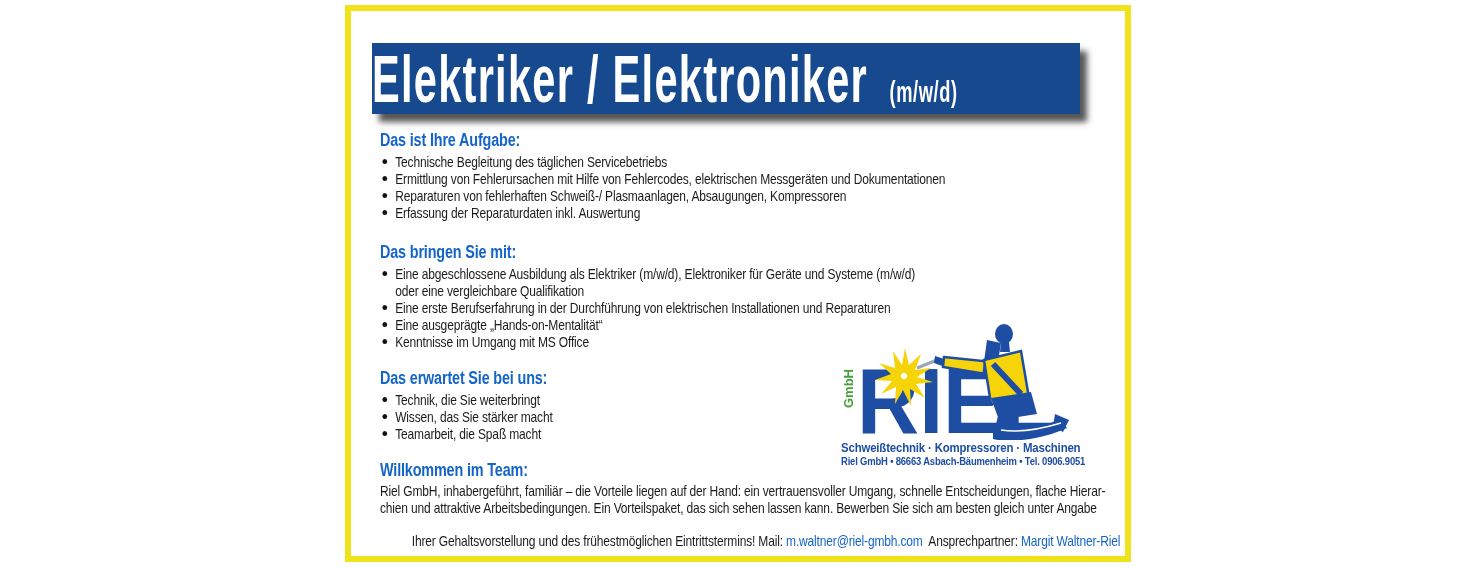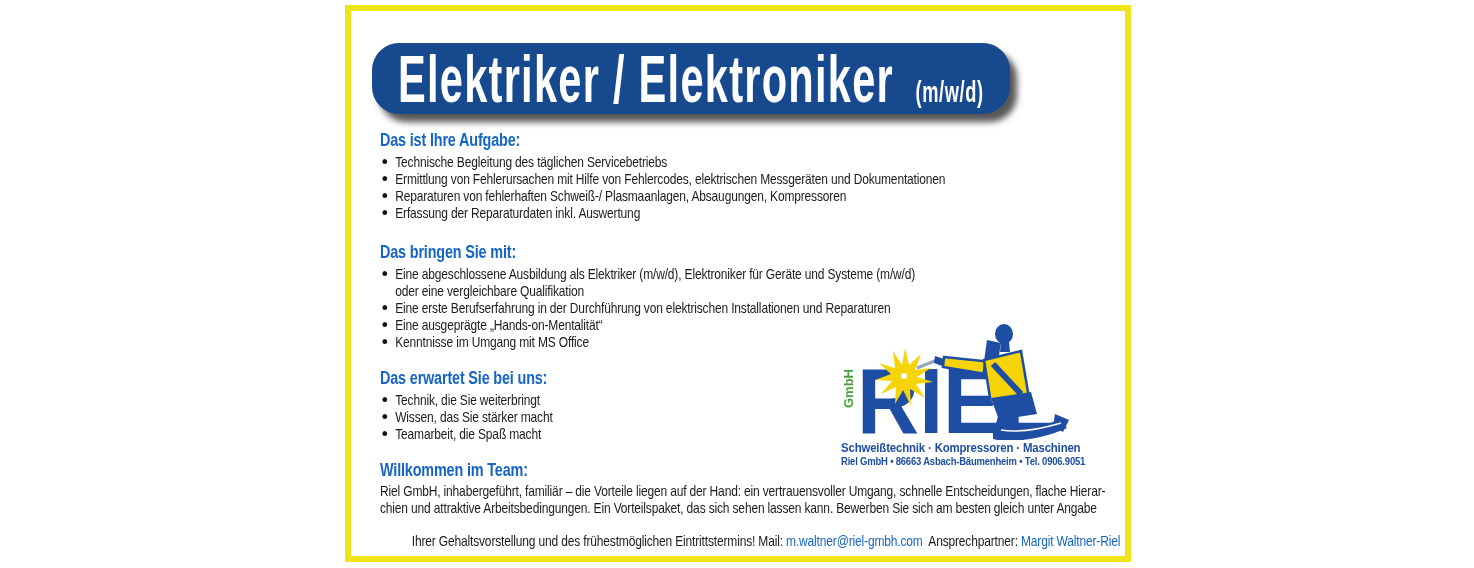--- a/index.html
+++ b/index.html
@@ -9,23 +9,23 @@
   .canvas { position:relative; width:1474px; height:568px; background:#ffffff; }
 
   
   .ad-frame {
     position:absolute; left:345px; top:5px; width:786px; height:557px;
     border:6px solid #f0e31a; background:#ffffff; overflow:hidden;
   }
 
   
   .banner {
-    position:absolute; left:21px; top:32px; width:638px; height:71px;
+    position:absolute; left:21px; top:32px; width:708px; height:71px;
     background:#17498f; box-shadow:7px 8px 6px rgba(45,45,45,0.8);
-    display:flex; align-items:center; padding-left:26px; overflow:visible;border-radius:27px;
+    display:flex; align-items:center; overflow:visible;
   }
   .banner-inner {
     display:flex; align-items:baseline; white-space:pre;
     transform:scaleX(0.63); transform-origin:0 50%;
   }
   .banner-title {
     color:#ffffff; font-weight:bold; font-size:66px; letter-spacing:2px;
     line-height:1;
   }
   .banner-suffix {

